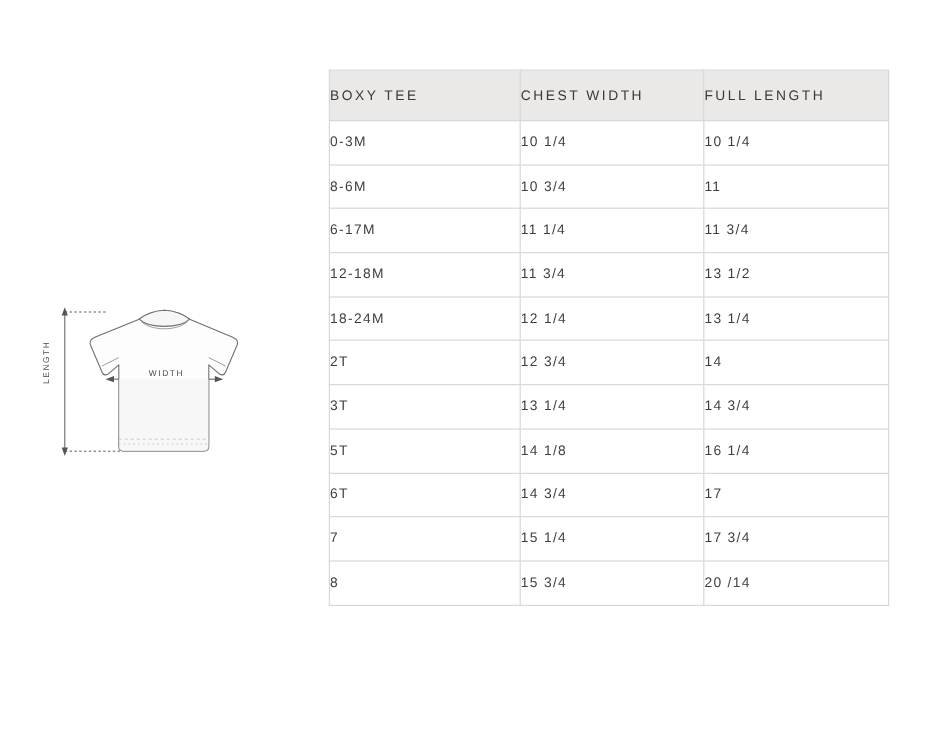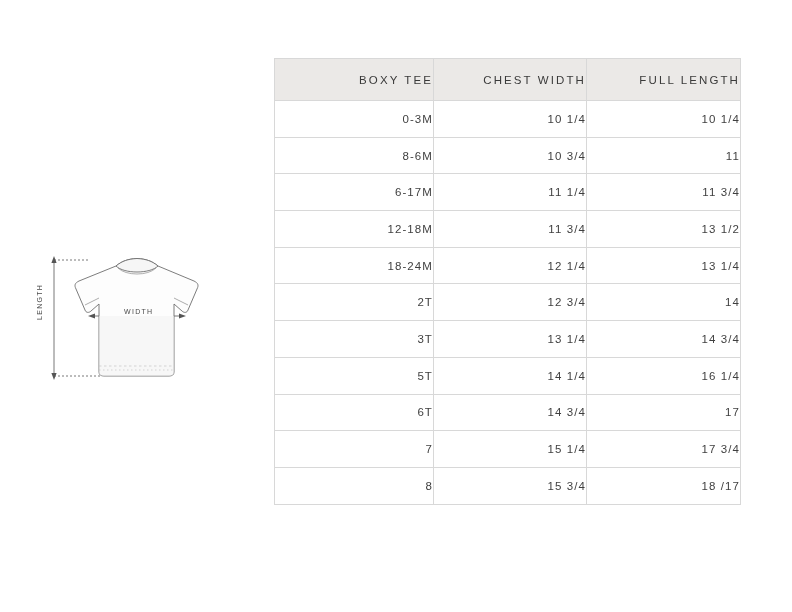--- a/index.html
+++ b/index.html
@@ -53,21 +53,21 @@
     position: absolute;
     left: 274px;
     top: 58px;
     width: 466px;
     border-collapse: collapse;
     table-layout: fixed;
   }
   #size-table th,
   #size-table td {
     border: 1px solid #d8d8d8;
-    text-align: right;
+    text-align: left;
     font-weight: normal;
     font-size: 11.5px;
     letter-spacing: 1.1px;
     color: #3f3f3f;
     height: 35.7px;
     padding: 0;
     font-family: "Liberation Sans", sans-serif;
   }
   #size-table thead th {
     background: #ebe9e7;
@@ -172,32 +172,32 @@
       <td>12 3/4</td>
       <td>14</td>
     </tr>
     <tr>
       <td>3T</td>
       <td>13 1/4</td>
       <td>14 3/4</td>
     </tr>
     <tr>
       <td>5T</td>
-      <td>14 1/4</td>
+      <td>14 1/8</td>
       <td>16 1/4</td>
     </tr>
     <tr>
       <td>6T</td>
       <td>14 3/4</td>
       <td>17</td>
     </tr>
     <tr>
       <td>7</td>
       <td>15 1/4</td>
       <td>17 3/4</td>
     </tr>
     <tr>
       <td>8</td>
       <td>15 3/4</td>
-      <td>18 /17</td>
+      <td>20 /14</td>
     </tr>
   </tbody>
 </table>
 
 </body></html>

